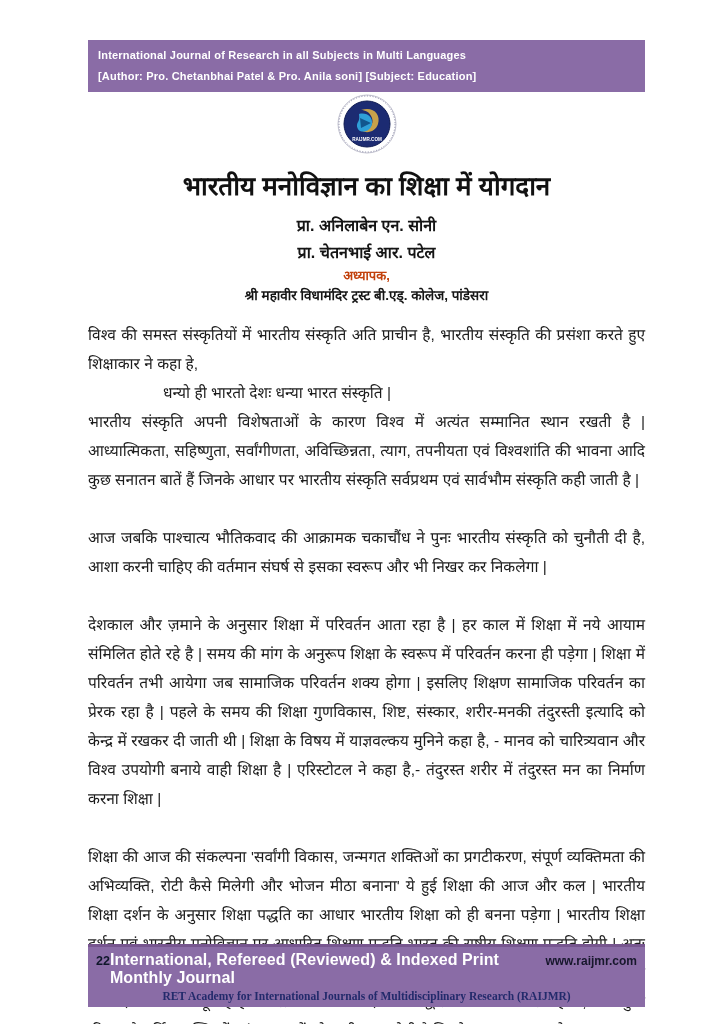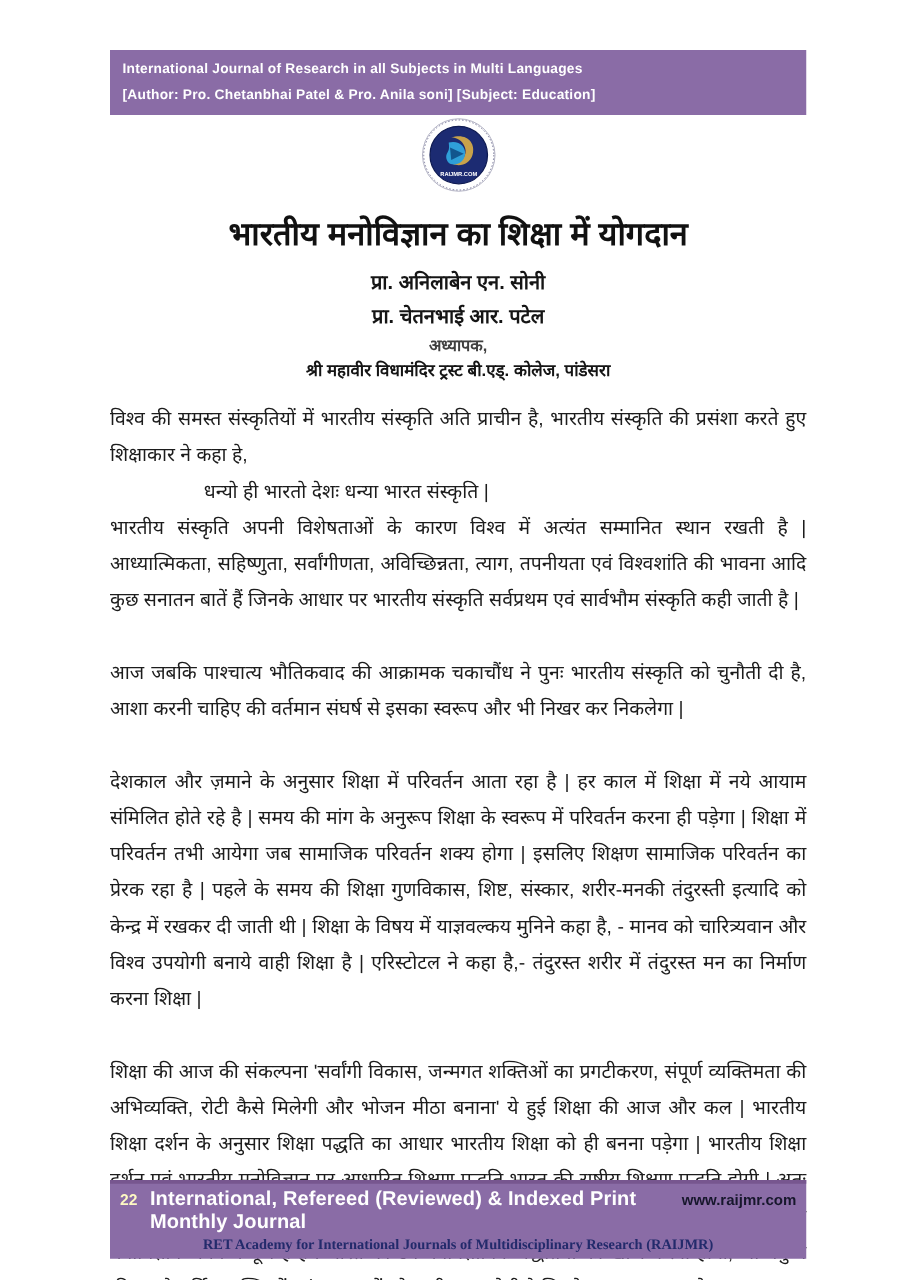--- a/index.html
+++ b/index.html
@@ -24,37 +24,37 @@
   
   .logo-wrap { width: 60px; margin: 2px auto 0 auto; text-align: center; }
 
   
   .article-title {
     margin-top: 9px; text-align: center;
     font-size: 26px; font-weight: bold; color: #111111;
   }
   .authors { margin-top: 9px; text-align: center; }
   .author-name { font-size: 16px; font-weight: bold; line-height: 27px; color: #151515; }
-  .designation { font-size: 13px; font-weight: bold; line-height: 20px; color: #404040; }
+  .designation { font-size: 13px; font-weight: bold; line-height: 20px; color: #c2410c; }
   .affiliation { font-size: 13.5px; font-weight: bold; line-height: 19px; color: #151515; }
 
   
   .body-text { margin-top: 15px; font-size: 15.5px; font-weight: 500; line-height: 29px; color: #1c1c1c; }
   .body-text p { text-align: justify; }
   .verse { padding-left: 75px; }
   .spaced { margin-top: 29px; }
 
   
   .footer {
     position: absolute; left: 88px; right: 79px; bottom: 17px;
     background: #8a6ca6; border-top: 3px solid #77568f;
     padding: 4px 8px 3px 8px;
   }
   .footer-line1 { display: flex; align-items: baseline; }
-  .footer-page { font-size: 12.5px; font-weight: bold; color: #fef9c3; margin-right: 10px; }
+  .footer-page { font-size: 12.5px; font-weight: bold; color: #0f172a; }
   .footer-journal { font-size: 16px; font-weight: bold; color: #ffffff; flex: 1; letter-spacing: 0.1px; }
   .footer-site { font-size: 12px; font-weight: bold; color: #17172c; text-decoration: none; }
   .footer-line2 {
     text-align: center; font-family: "Liberation Serif", "DejaVu Serif", serif;
     font-size: 11.5px; font-weight: bold; color: #232a6b; line-height: 16px; margin-top: 1px;
   }
 </style>
 </head>
 <body>
 

